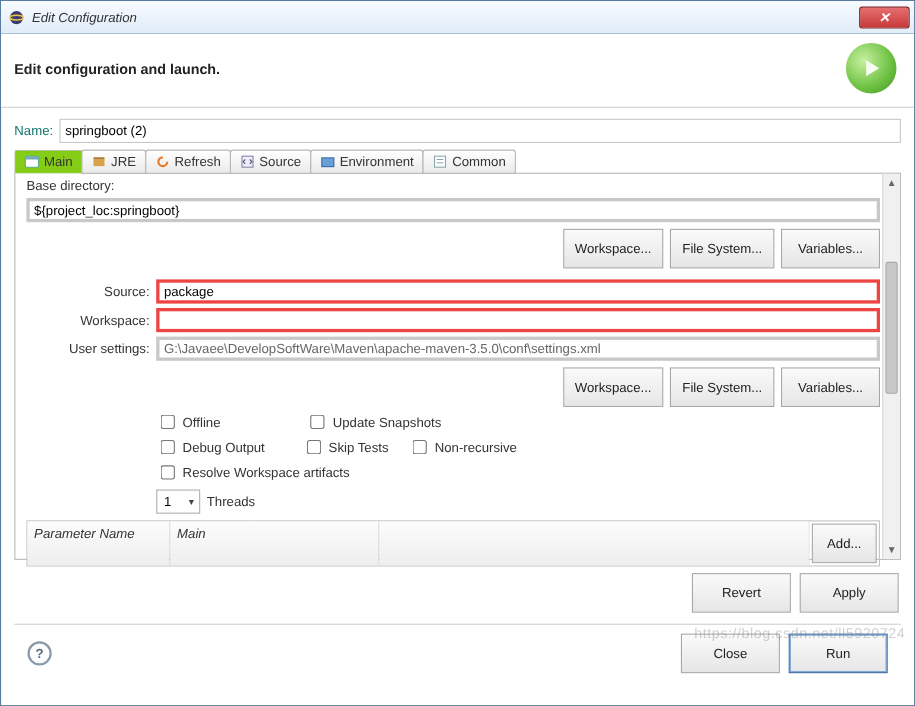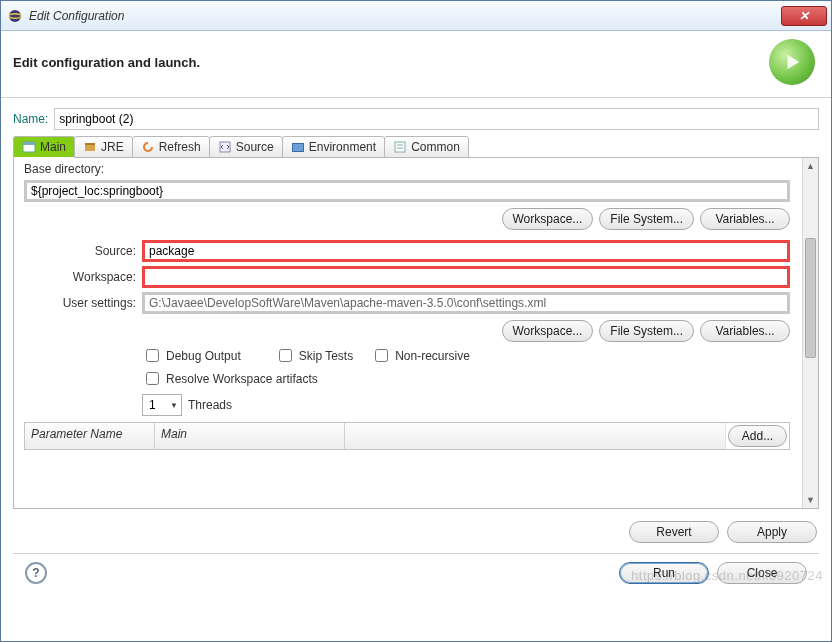--- a/index.html
+++ b/index.html
@@ -23,30 +23,30 @@
 
 .tabstrip { display: flex; align-items: flex-end; height: 22px; position: relative; margin-bottom: -1px; z-index: 2; }
 .tab { display: flex; align-items: center; gap: 4px; padding: 3px 8px; border: 1px solid #b8b8b8; background: linear-gradient(#fff,#eaeaea); border-bottom: 1px solid #b8b8b8; border-top-left-radius: 3px; border-top-right-radius: 3px; margin-right: -1px; color: #333; }
 .tab.active { background: #84cc16; border-bottom-color: #fff; }
 .tab .ticon { width: 14px; height: 14px; display: inline-block; }
 
 .tabarea { border: 1px solid #b8b8b8; height: 352px; position: relative; background: #fff; }
 .panel-scroll { position: absolute; right: 0; top: 0; bottom: 0; width: 16px; background: #f0f0f0; border-left: 1px solid #d8d8d8; }
 .panel-scroll .thumb { position: absolute; left: 2px; right: 2px; top: 80px; height: 120px; background: #c8c8c8; border: 1px solid #a8a8a8; border-radius: 2px; }
 .panel-scroll .arrow { position: absolute; left: 0; right: 0; height: 16px; display:flex; align-items:center; justify-content:center; color:#666; font-size:9px; }
-.panel-inner { position: absolute; left: 0; right: 16px; top: 0; bottom: 0; padding: 4px 12px 6px 10px; display: flex; flex-direction: column; }
+.panel-inner { position: absolute; left: 0; right: 16px; top: 0; bottom: 0; padding: 4px 2px 6px 10px; display: flex; flex-direction: column; }
 
 .lbl { color: #333; }
 .txt { height: 22px; border: 3px solid #ef4444; padding: 2px 4px; background: #fff; }
 .txt.soft { border-color: #c8c8c8; }
 
 .row { display: flex; align-items: center; gap: 6px; margin-top: 4px; }
 .label-col { text-align: right; }
 
-.btn { height: 22px; padding: 0 10px; background: linear-gradient(#fafafa,#e6e6e6); border: 1px solid #a8a8a8; border-radius: 11px; color: #222; display: inline-flex; align-items: center; justify-content: center; }
+.btn { height: 36px; padding: 0 10px; background: linear-gradient(#fafafa,#e6e6e6); border: 1px solid #a8a8a8; border-radius: 0; color: #222; display: inline-flex; align-items: center; justify-content: center; }
 .btn.wide { min-width: 90px; }
 .btn.primary { border: 1px solid #3a6aa0; box-shadow: 0 0 0 1px #7aa8d8 inset; }
 .btn-row { display: flex; justify-content: flex-end; gap: 6px; margin-top: 6px; }
 
 .checks { margin: 4px 0 0 118px; display: flex; flex-direction: column; gap: 4px; }
 .check-row { display: flex; gap: 18px; align-items: center; }
 .chk { display: inline-flex; align-items: center; gap: 4px; color: #333; }
 .chk input { width: 13px; height: 13px; }
 
 .thread-row { margin: 6px 0 0 118px; display: flex; align-items: center; gap: 6px; }
@@ -175,20 +175,30 @@
       <div class="btn-row">
         <button class="btn wide">Workspace...</button>
         <button class="btn wide">File System...</button>
         <button class="btn wide">Variables...</button>
       </div>
 
       <div class="checks">
         <div class="check-row">
           <label class="chk">
               <input type="checkbox" style="">
+              <span>Offline</span>
+            </label>
+          <label class="chk" style="margin-left:60px">
+              <input type="checkbox" style="">
+              <span>Update Snapshots</span>
+            </label>
+        </div>
+        <div class="check-row">
+          <label class="chk">
+              <input type="checkbox" style="">
               <span>Debug Output</span>
             </label>
           <label class="chk" style="margin-left:16px">
               <input type="checkbox" style="">
               <span>Skip Tests</span>
             </label>
           <label class="chk">
               <input type="checkbox" style="">
               <span>Non-recursive</span>
             </label>
@@ -225,20 +235,20 @@
 
   <div class="revert-apply">
     <button class="btn wide">Revert</button>
     <button class="btn wide">Apply</button>
   </div>
 
   <div class="footer-sep"></div>
   <div class="footer">
     <div class="help">?</div>
     <div style="display:flex;gap:8px">
+      <button class="btn wide">Close</button>
       <button class="btn wide primary">Run</button>
-      <button class="btn wide">Close</button>
     </div>
   </div>
 
 </div>
 
 <div class="watermark">https://blog.csdn.net/ll5920724</div>
 
 </body></html>

